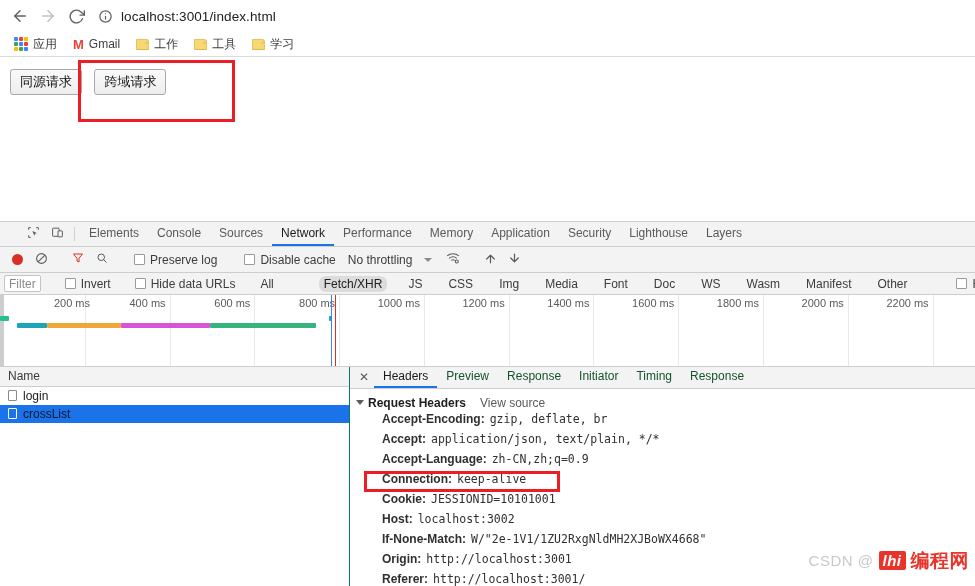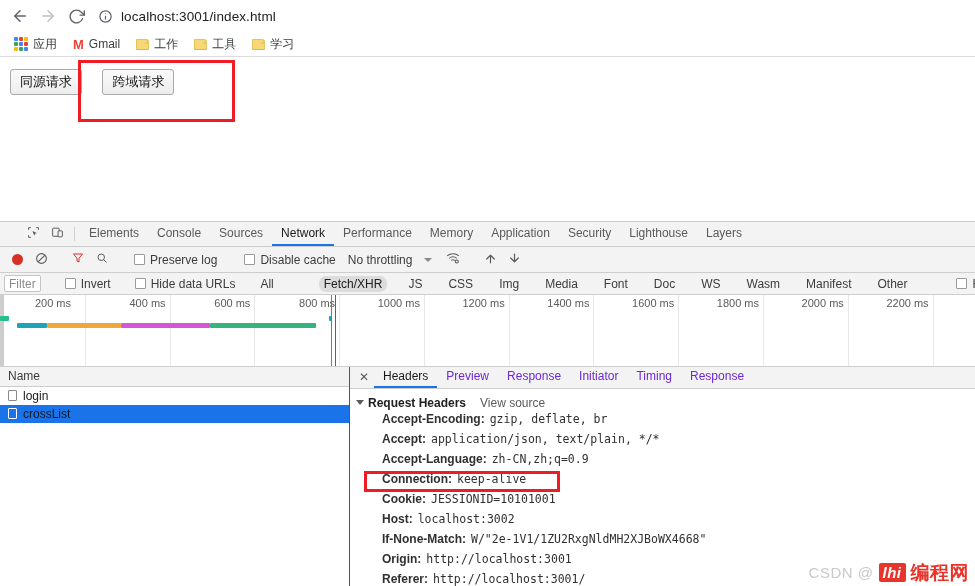--- a/index.html
+++ b/index.html
@@ -68,21 +68,21 @@
   .viewport {
     position: relative;
     height: 154px; background: #fff;
     padding: 12px 10px;
   }
   .page-btn {
     font-family: "Liberation Sans", sans-serif;
     font-size: 13px; color: #111;
     background: linear-gradient(#fafafa,#ededed);
     border: 1px solid #a9a9a9; border-radius: 3px;
-    padding: 4px 9px; margin-right: 16px;
+    padding: 4px 9px; margin-right: 8px;
     line-height: 1.2;
   }
   .annot-box {
     position: absolute; border: 3px solid #ee1c25; background: transparent;
     pointer-events: none;
   }
 
   
   .devtools {
     position: absolute; left:0; right:0; bottom:0; top:221px;
@@ -187,40 +187,40 @@
   .detail {
     flex:1 1 auto; display:flex; flex-direction:column; min-width:0; background:#fff;
   }
   .det-tabbar {
     height: 22px; display:flex; align-items:center;
     background:#f3f3f3; border-bottom:1px solid #cdcdcd; padding-left:4px;
   }
   .det-close { width:20px; text-align:center; color:#5a5a5a; font-size:12px; }
   .det-tab {
     padding: 0 9px; height:22px; display:flex; align-items:center;
-    font-size:12px; color:#6d28d9; border-bottom: 2px solid transparent; white-space:nowrap;
+    font-size:12px; color:#14532d; border-bottom: 2px solid transparent; white-space:nowrap;
   }
   .det-tab.active { color:#1a1a1a; border-bottom-color:#1a73e8; }
   .det-body { flex:1 1 auto; overflow:hidden; padding: 5px 0 0 0; position:relative; }
   .hdr-section {
     display:flex; align-items:center; gap:14px; padding: 0 8px 0 6px;
     font-size:12px; color:#202020; font-weight:bold; height:18px;
   }
   .tri { width:0;height:0;border-left:4px solid transparent;border-right:4px solid transparent;border-top:5px solid #5a5a5a; }
   .view-src { font-weight:normal; color:#5a5a5a; }
   .hdr-row {
     height: 20px; display:flex; align-items:baseline;
     padding-left: 32px; white-space:nowrap;
   }
   .hdr-name { font-size:12px; color:#303030; font-weight:bold; font-family:"Liberation Sans",sans-serif; }
   .hdr-val { font-size:11.5px; color:#303030; font-family:"DejaVu Sans Mono", monospace; margin-left:5px; }
 
   
   .watermark {
-    position:absolute; right: 6px; bottom: 4px;
+    position:absolute; right: 6px; bottom: 16px;
     display:flex; align-items:center; gap:5px;
     font-size: 15px; color:#c9c9c9; letter-spacing:0.5px;
     font-family:"Liberation Sans", sans-serif;
   }
   .wm-logo {
     background:#e8342a; color:#fff; font-weight:bold;
     font-size: 15px; padding: 1px 4px; border-radius:2px;
     font-style: italic; line-height:1.15;
   }
   .wm-cn { color:#e8342a; font-weight:bold; font-size:19px; line-height:1; }
@@ -443,21 +443,21 @@
         <span class="cbx"></span>
         <span>Blocked Requests</span>
       </label>
 
     </div>
 
     <div class="overview">
       <div class="ov-handle" style="left:0;"></div>
       <div class="ov-grid" id="ov-grid">
           <div class="ov-gline" style="left: 84.7826px;"></div>
-          <div class="ov-label" style="left: 75px;">200 ms</div>
+          <div class="ov-label" style="left: 94px;">200 ms</div>
           <div class="ov-gline" style="left: 169.565px;"></div>
           <div class="ov-label" style="left: 169.565px;">400 ms</div>
           <div class="ov-gline" style="left: 254.348px;"></div>
           <div class="ov-label" style="left: 254.348px;">600 ms</div>
           <div class="ov-gline" style="left: 339.13px;"></div>
           <div class="ov-label" style="left: 339.13px;">800 ms</div>
           <div class="ov-gline" style="left: 423.913px;"></div>
           <div class="ov-label" style="left: 423.913px;">1000 ms</div>
           <div class="ov-gline" style="left: 508.696px;"></div>
           <div class="ov-label" style="left: 508.696px;">1200 ms</div>

